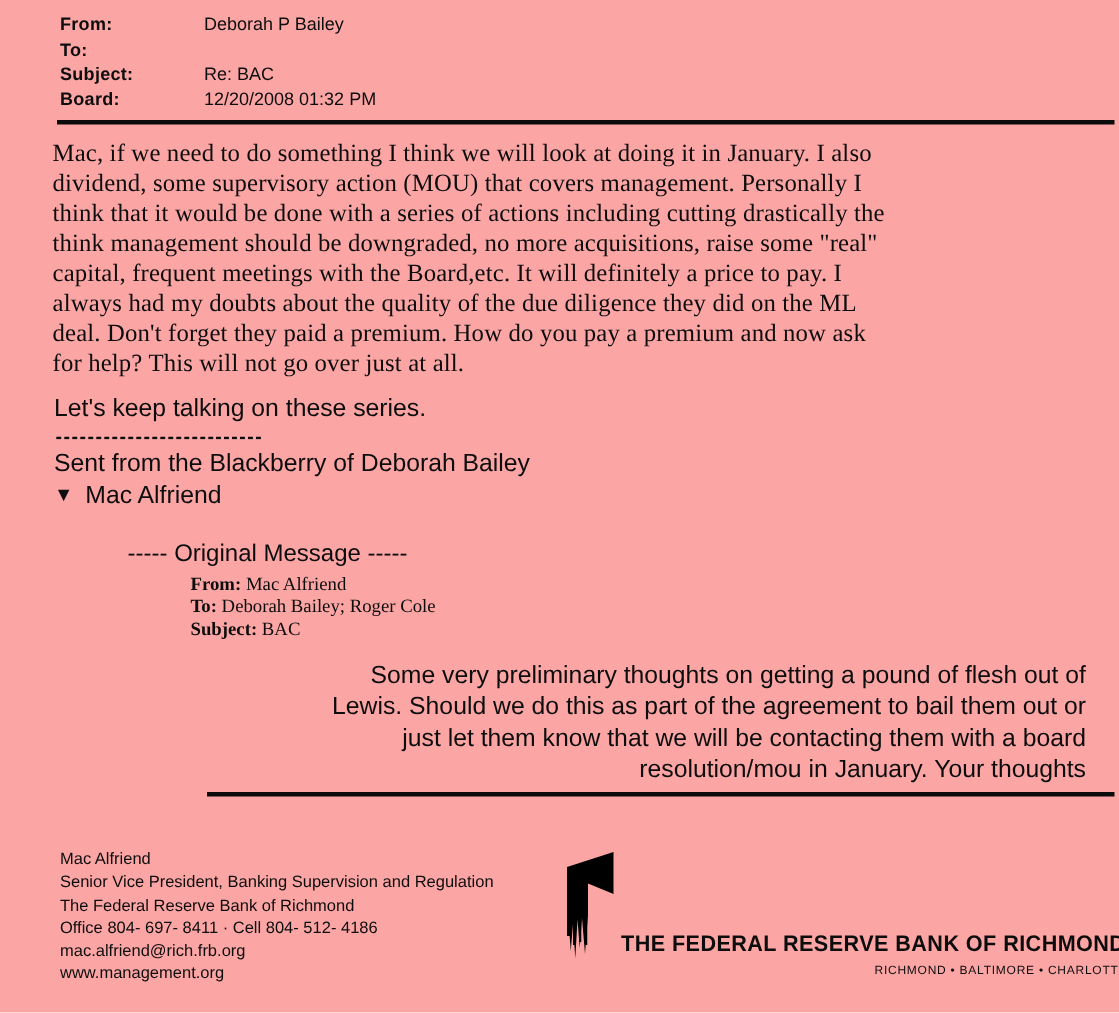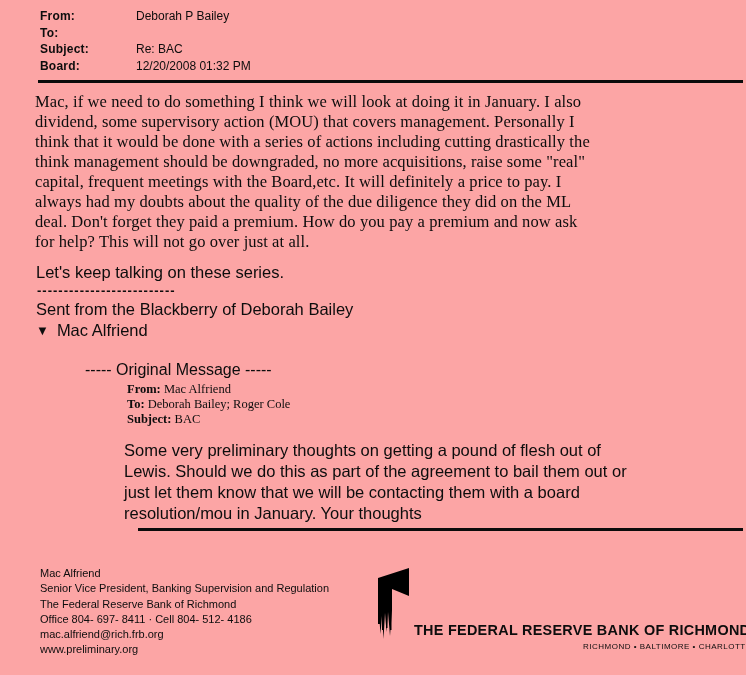--- a/index.html
+++ b/index.html
@@ -22,21 +22,21 @@
   .para1{position:absolute;top:92px;left:35px;width:705px;font-size:16.5px;line-height:20px;letter-spacing:.1px;font-family:Liberation Serif, serif;}
   .closing{position:absolute;top:263px;left:36px;font-size:16.5px;}
   .dashes{position:absolute;top:283px;left:37px;font-size:13px;letter-spacing:1px;font-weight:bold;}
   .sentfrom{position:absolute;top:300px;left:36px;font-size:16.5px;}
   .expand-line{position:absolute;top:321px;left:36px;font-size:16.5px;}
   .expand-line .tri{font-size:13px;margin-right:8px;position:relative;top:-1px;}
   
   .orig-sep{position:absolute;top:361px;left:85px;font-size:16px;}
   .orig-headers{position:absolute;top:382px;left:95px;font-family:Liberation Serif, serif;font-size:12.5px;line-height:15.2px;margin-left:32px;}
   .orig-headers .lbl{font-weight:bold;}
-  .quoted-body{position:absolute;top:440px;left:124px;width:600px;font-size:16.5px;line-height:21px;}
+  .quoted-body{position:absolute;top:440px;left:124px;width:600px;font-size:16.5px;line-height:21px;text-align:right;}
   .rule-bottom{position:absolute;top:528px;left:138px;width:605px;height:3px;background:#0b0b0b;}
   
   .signature{position:absolute;top:566px;left:40px;font-size:11px;line-height:15.3px;}
   
   .logo{position:absolute;top:566px;left:372px;width:360px;}
   .logo svg{position:absolute;top:0;left:0;}
   .logo .bank-name{position:absolute;top:55px;left:42px;font-size:15px;font-weight:bold;letter-spacing:.3px;white-space:nowrap;transform:scaleX(.96);transform-origin:left;}
   .logo .tagline{position:absolute;top:76px;left:211px;font-size:8px;font-weight:normal;letter-spacing:.5px;white-space:nowrap;}
 </style>
 </head>
@@ -99,21 +99,21 @@
     </div>
 
   <div class="rule-bottom"></div>
 
   <div class="signature">
     <div>Mac Alfriend</div>
     <div>Senior Vice President, Banking Supervision and Regulation</div>
     <div>The Federal Reserve Bank of Richmond</div>
     <div>Office 804- 697- 8411  ·  Cell 804- 512- 4186</div>
     <div class="u">mac.alfriend@rich.frb.org</div>
-    <div class="u">www.preliminary.org</div>
+    <div class="u">www.management.org</div>
   </div>
 
   <div class="logo">
     <svg width="42" height="78" viewBox="0 0 42 78">
       <path d="M6 40 L6 12 L37 2 L37 30 L20 23 L20 44 L18 70 L16 46 L14.5 66 L13 47 L11.5 73 L10 50 L8.5 68 L7 48 Z" fill="#000"></path>
       <rect x="6" y="38" width="2" height="20" fill="#000"></rect>
       <rect x="10" y="40" width="1.5" height="24" fill="#000"></rect>
       <rect x="14" y="40" width="1.5" height="22" fill="#000"></rect>
       <rect x="18" y="38" width="1.5" height="26" fill="#000"></rect>
     </svg>

